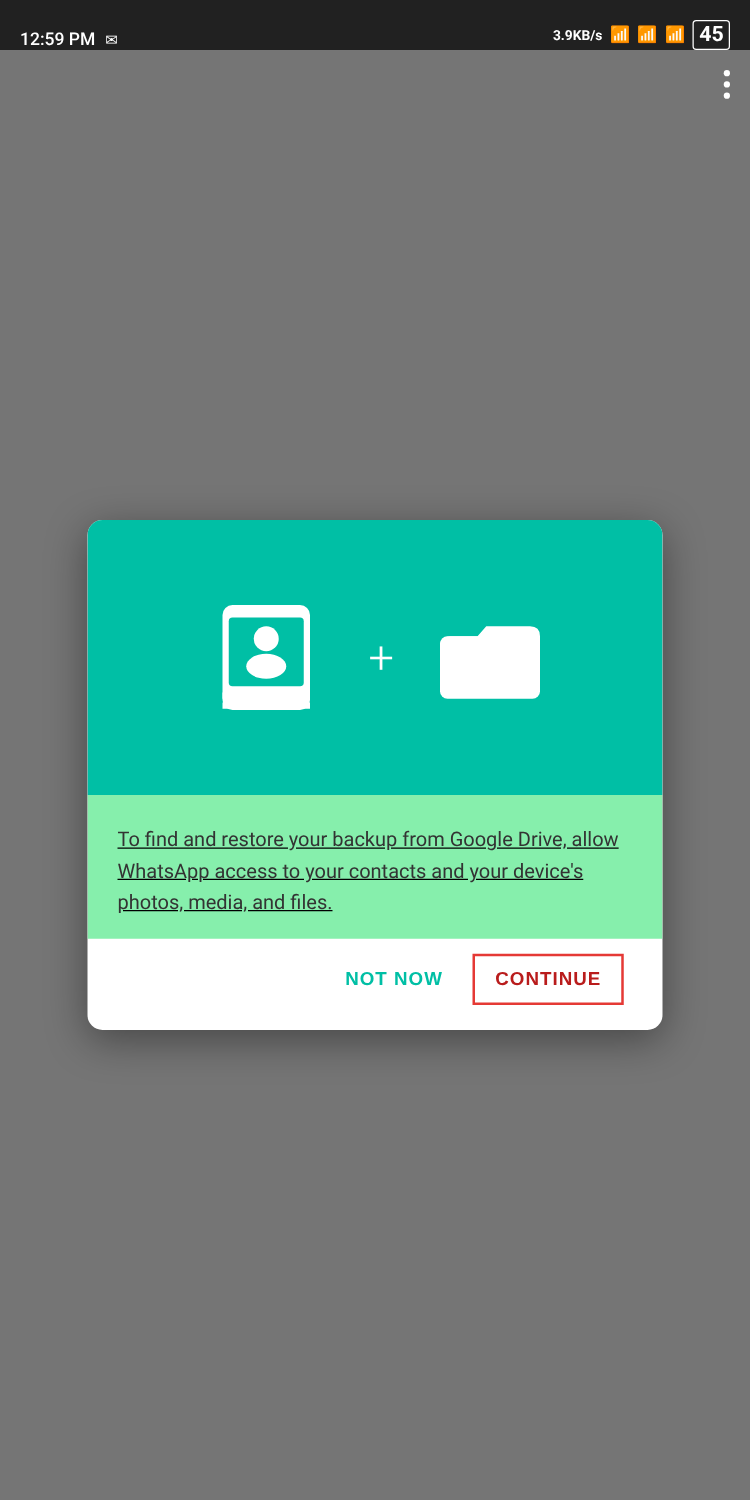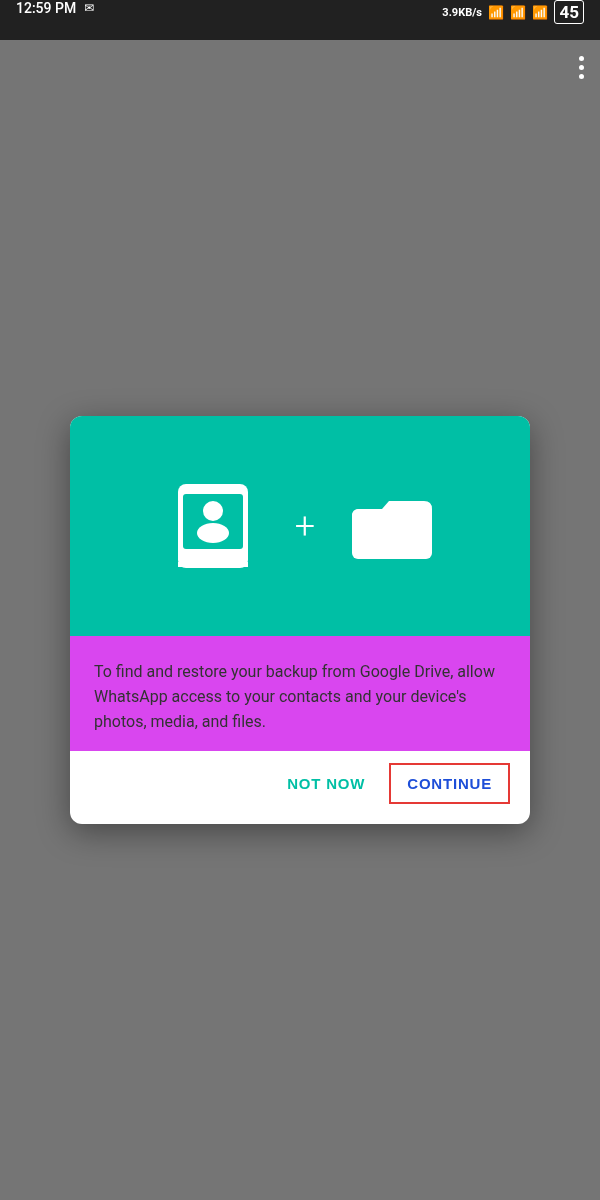--- a/index.html
+++ b/index.html
@@ -16,21 +16,21 @@
       overflow: hidden;
       position: relative;
     }
 
     
     .status-bar {
       width: 100%;
       height: 40px;
       background-color: #212121;
       display: flex;
-      align-items: flex-start;
+      align-items: flex-end;
       justify-content: space-between;
       padding: 0 16px;
       position: relative;
       z-index: 10;
     }
 
     .status-bar-left {
       display: flex;
       align-items: center;
       gap: 8px;
@@ -135,52 +135,53 @@
 
     .folder-icon-svg {
       width: 90px;
       height: 75px;
       fill: white;
     }
 
     
     .dialog-body {
       padding: 24px 24px 16px 24px;
-      background-color: #d946ef;
+      background-color: #86efac;
+      text-decoration: underline;
     }
 
     .dialog-message {
       font-size: 16px;
       line-height: 1.55;
       color: #333333;
     }
 
     
     .dialog-actions {
       display: flex;
       justify-content: flex-end;
       align-items: center;
-      padding: 12px 20px 20px 16px;
+      padding: 12px 31px 20px 16px;
       gap: 8px;
     }
 
     .btn-not-now {
       color: #00BFA5;
       font-size: 15px;
       font-weight: 600;
       letter-spacing: 0.8px;
       background: none;
       border: none;
       padding: 10px 16px;
       cursor: pointer;
       text-transform: uppercase;
     }
 
     .btn-continue {
-      color: #1d4ed8;
+      color: #b91c1c;
       font-size: 15px;
       font-weight: 600;
       letter-spacing: 0.8px;
       background: none;
       border: 2px solid #e53935;
       padding: 10px 16px;
       cursor: pointer;
       text-transform: uppercase;
     }
   </style>

